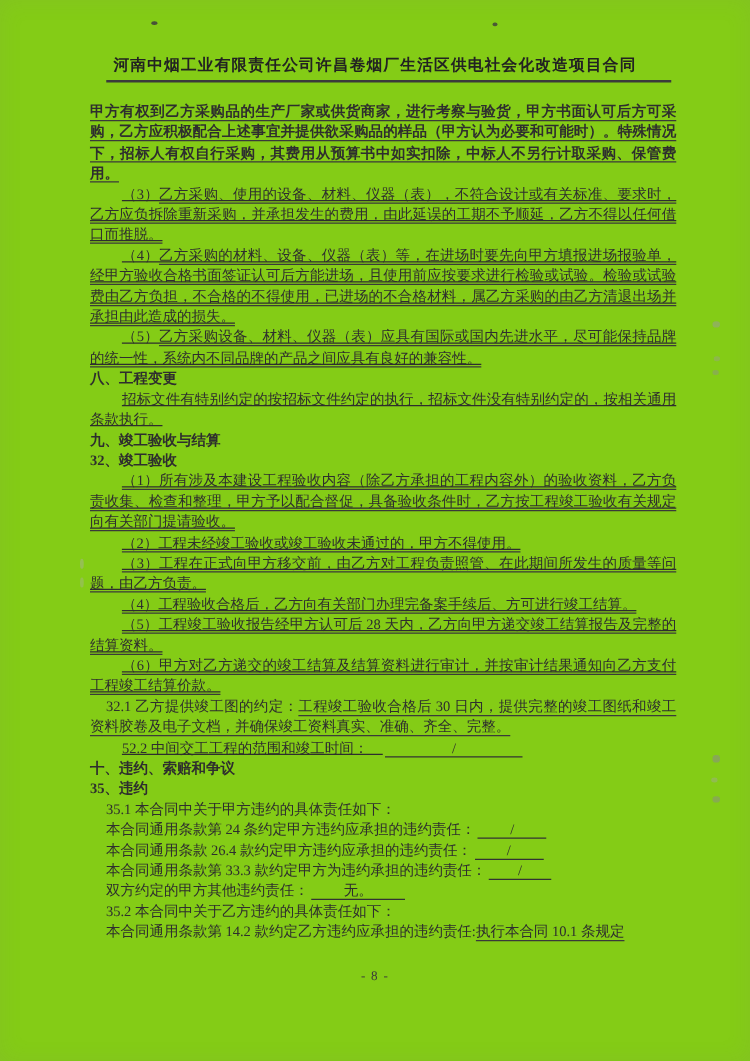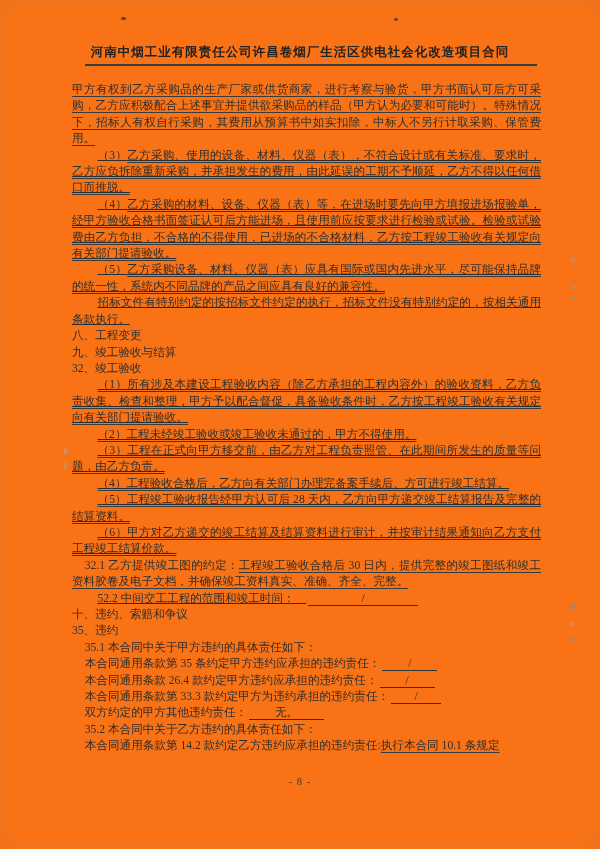--- a/index.html
+++ b/index.html
@@ -1,20 +1,20 @@
 <!DOCTYPE html>
 <html><head>
 <meta charset="utf-8">
 <style>
   html, body { margin: 0; padding: 0; background: #ffffff; }
   .page {
     position: relative;
     width: 600px;
     height: 849px;
-    background: #f97316;
+    background: #84cc16;
     overflow: hidden;
     font-family: "Liberation Serif", "DejaVu Serif", serif;
     color: #2e2e2e;
     box-shadow: inset 0 0 18px rgba(120,120,120,0.12);
   }
   .doc-title {
     position: absolute;
     top: 44px; left: 0; right: 0;
     text-align: center;
     font-size: 12.5px;
@@ -31,21 +31,21 @@
   }
   .doc-body {
     position: absolute;
     top: 82px; left: 72px;
     width: 469px;
     font-size: 11.6px;
     line-height: 16.4px;
     text-align: justify;
   }
   p.para { margin: 0; padding: 0; }
-  .indent-0 { text-indent: 0; }
+  .indent-0 { text-indent: 0; font-weight: bold; }
   .indent-1 { text-indent: 1.1em; }
   .indent-2 { text-indent: 2.2em; text-decoration: underline; }
   .u {
     text-decoration: underline;
     text-underline-offset: 3px;
     text-decoration-thickness: 1px;
     text-decoration-color: #3a3a3a;
   }
   .blank {
     display: inline-block;
@@ -69,38 +69,38 @@
 </style>
 </head>
 <body>
 
 <div class="page">
   <div class="doc-title">河南中烟工业有限责任公司许昌卷烟厂生活区供电社会化改造项目合同</div>
   <div class="title-rule"></div>
   <div class="doc-body">
       <p class="para indent-0"><span class="u">甲方有权到乙方采购品的生产厂家或供货商家，进行考察与验货，甲方书面认可后方可采购，乙方应积极配合上述事宜并提供欲采购品的样品（甲方认为必要和可能时）。特殊情况下，招标人有权自行采购，其费用从预算书中如实扣除，中标人不另行计取采购、保管费用。</span></p>
       <p class="para indent-2"><span>（3）</span><span class="u">乙方采购、使用的设备、材料、仪器（表），不符合设计或有关标准、要求时，乙方应负拆除重新采购，并承担发生的费用，由此延误的工期不予顺延，乙方不得以任何借口而推脱。</span></p>
-      <p class="para indent-2"><span>（4）</span><span class="u">乙方采购的材料、设备、仪器（表）等，在进场时要先向甲方填报进场报验单，经甲方验收合格书面签证认可后方能进场，且使用前应按要求进行检验或试验。检验或试验费由乙方负担，不合格的不得使用，已进场的不合格材料，乙方按工程竣工验收有关规定向有关部门提请验收。</span></p>
+      <p class="para indent-2"><span>（4）</span><span class="u">乙方采购的材料、设备、仪器（表）等，在进场时要先向甲方填报进场报验单，经甲方验收合格书面签证认可后方能进场，且使用前应按要求进行检验或试验。检验或试验费由乙方负担，不合格的不得使用，已进场的不合格材料，属乙方采购的由乙方清退出场并承担由此造成的损失。</span></p>
       <p class="para indent-2"><span>（5）</span><span class="u">乙方采购设备、材料、仪器（表）应具有国际或国内先进水平，尽可能保持品牌的统一性，系统内不同品牌的产品之间应具有良好的兼容性。</span></p>
+      <p class="para indent-0"><span>八、工程变更</span></p>
       <p class="para indent-2"><span>招标文件有特别约定的按招标文件约定的执行，招标文件没有特别约定的，按相关通用条款执行。</span></p>
-      <p class="para indent-0"><span>八、工程变更</span></p>
       <p class="para indent-0"><span>九、竣工验收与结算</span></p>
       <p class="para indent-0"><span>32、竣工验收</span></p>
       <p class="para indent-2"><span class="u">（1）所有涉及本建设工程验收内容（除乙方承担的工程内容外）的验收资料，乙方负责收集、检查和整理，甲方予以配合督促，具备验收条件时，乙方按工程竣工验收有关规定向有关部门提请验收。</span></p>
       <p class="para indent-2"><span class="u">（2）工程未经竣工验收或竣工验收未通过的，甲方不得使用。</span></p>
       <p class="para indent-2"><span class="u">（3）工程在正式向甲方移交前，由乙方对工程负责照管、在此期间所发生的质量等问题，由乙方负责。</span></p>
       <p class="para indent-2"><span class="u">（4）工程验收合格后，乙方向有关部门办理完备案手续后、方可进行竣工结算。</span></p>
       <p class="para indent-2"><span class="u">（5）工程竣工验收报告经甲方认可后 28 天内，乙方向甲方递交竣工结算报告及完整的结算资料。</span></p>
       <p class="para indent-2"><span class="u">（6）甲方对乙方递交的竣工结算及结算资料进行审计，并按审计结果通知向乙方支付工程竣工结算价款。</span></p>
       <p class="para indent-1"><span>32.1 乙方提供竣工图的约定：</span><span class="u">工程竣工验收合格后 30 日内，提供完整的竣工图纸和竣工资料胶卷及电子文档，并确保竣工资料真实、准确、齐全、完整。</span></p>
       <p class="para indent-2"><span>52.2 中间交工工程的范围和竣工时间：　</span><span class="blank" style="width: 110px;">/</span></p>
       <p class="para indent-0"><span>十、违约、索赔和争议</span></p>
       <p class="para indent-0"><span>35、违约</span></p>
       <p class="para indent-1"><span>35.1 本合同中关于甲方违约的具体责任如下：</span></p>
-      <p class="para indent-1"><span>本合同通用条款第 35 条约定甲方违约应承担的违约责任：</span><span class="blank" style="width: 55px;">/</span></p>
+      <p class="para indent-1"><span>本合同通用条款第 24 条约定甲方违约应承担的违约责任：</span><span class="blank" style="width: 55px;">/</span></p>
       <p class="para indent-1"><span>本合同通用条款 26.4 款约定甲方违约应承担的违约责任：</span><span class="blank" style="width: 55px;">/</span></p>
       <p class="para indent-1"><span>本合同通用条款第 33.3 款约定甲方为违约承担的违约责任：</span><span class="blank" style="width: 50px;">/</span></p>
       <p class="para indent-1"><span>双方约定的甲方其他违约责任：</span><span class="blank" style="width: 75px;">无。</span></p>
       <p class="para indent-1"><span>35.2 本合同中关于乙方违约的具体责任如下：</span></p>
       <p class="para indent-1"><span>本合同通用条款第 14.2 款约定乙方违约应承担的违约责任:</span><span class="u">执行本合同 10.1 条规定</span></p>
     </div>
   <div class="page-number">- 8 -</div>
   <div id="artifacts">
       <div class="speck" style="left: 121px; top: 17px; width: 5px; height: 3px; background: rgb(61, 61, 61); opacity: 0.85;"></div>
       <div class="speck" style="left: 394px; top: 18px; width: 4px; height: 3px; background: rgb(61, 61, 61); opacity: 0.8;"></div>

